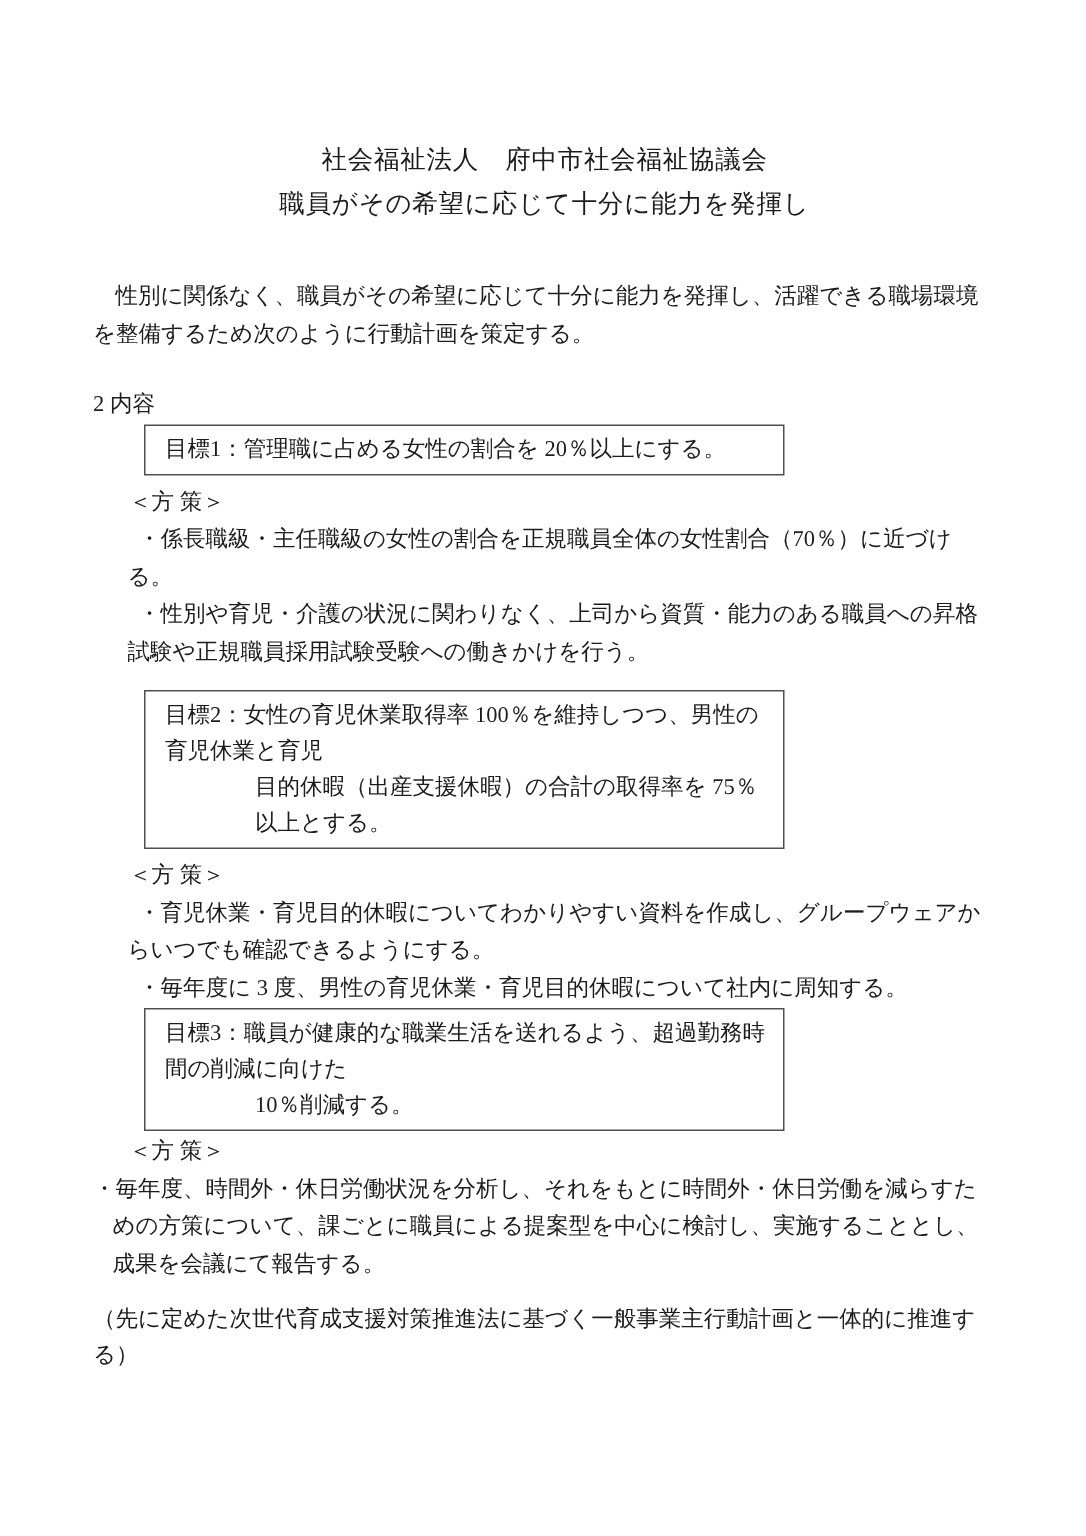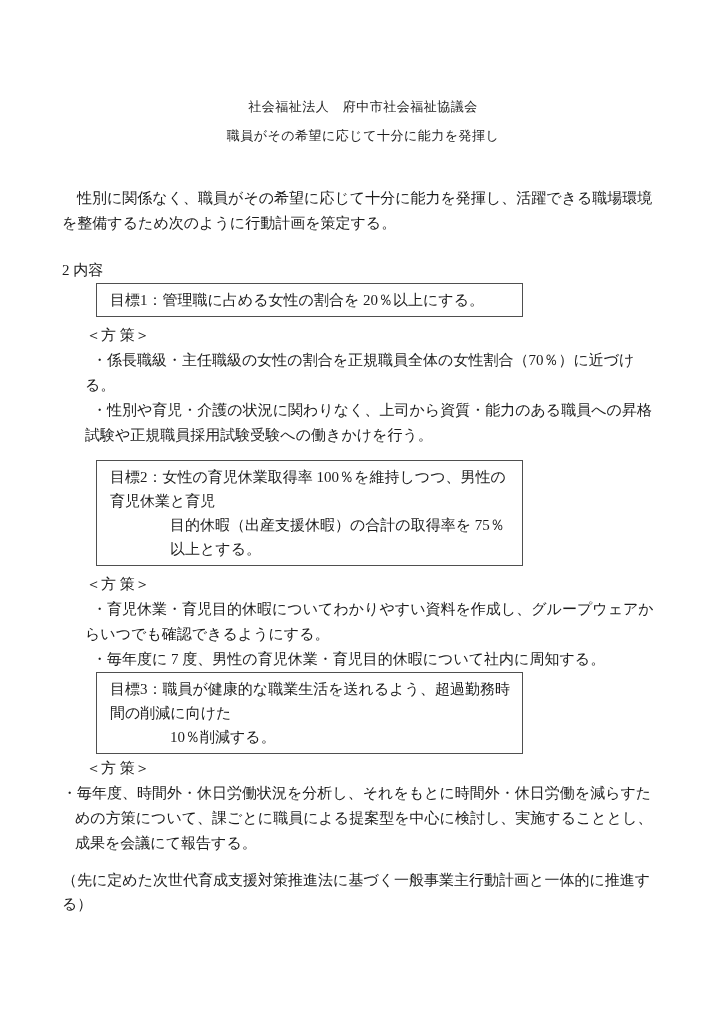--- a/index.html
+++ b/index.html
@@ -18,21 +18,21 @@
   .page {
     box-sizing: border-box;
     width: 724px;
     height: 1024px;
     padding: 92px 60px 0 62px;
     font-size: 15px;
     line-height: 25px;
   }
   .doc-title {
     margin: 0;
-    font-size: 13px;
+    font-size: 17px;
     font-weight: normal;
     line-height: 29px;
     text-align: center;
     letter-spacing: 0.5px;
   }
   .intro {
     margin: 36px 0 15px;
   }
   .heading-period {
     margin: 18px 0 0;
@@ -99,21 +99,21 @@
     <p class="bullet">・性別や育児・介護の状況に関わりなく、上司から資質・能力のある職員への昇格試験や正規職員採用試験受験への働きかけを行う。</p>
   </div>
 
   <div class="goal-box mt12">
     <div class="goal-line">目標2：女性の育児休業取得率 100％を維持しつつ、男性の育児休業と育児</div>
     <div class="goal-line cont">目的休暇（出産支援休暇）の合計の取得率を 75％以上とする。</div>
   </div>
   <p class="measures-heading">＜方 策＞</p>
   <div class="measures">
     <p class="bullet">・育児休業・育児目的休暇についてわかりやすい資料を作成し、グループウェアからいつでも確認できるようにする。</p>
-    <p class="bullet">・毎年度に 7 度、男性の育児休業・育児目的休暇について社内に周知する。</p>
+    <p class="bullet">・毎年度に 3 度、男性の育児休業・育児目的休暇について社内に周知する。</p>
   </div>
 
   <div class="goal-box mt14">
     <div class="goal-line">目標3：職員が健康的な職業生活を送れるよう、超過勤務時間の削減に向けた</div>
     <div class="goal-line cont">10％削減する。</div>
   </div>
   <p class="measures-heading tight">＜方 策＞</p>
   <div class="measures flush">
     <p class="bullet">・毎年度、時間外・休日労働状況を分析し、それをもとに時間外・休日労働を減らすための方策について、課ごとに職員による提案型を中心に検討し、実施することとし、成果を会議にて報告する。</p>
   </div>

